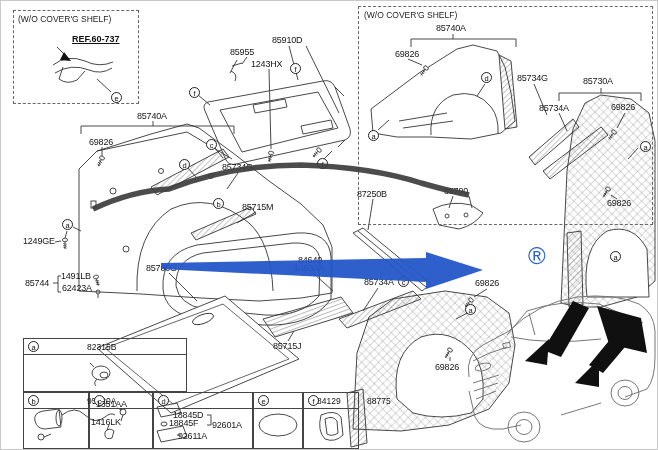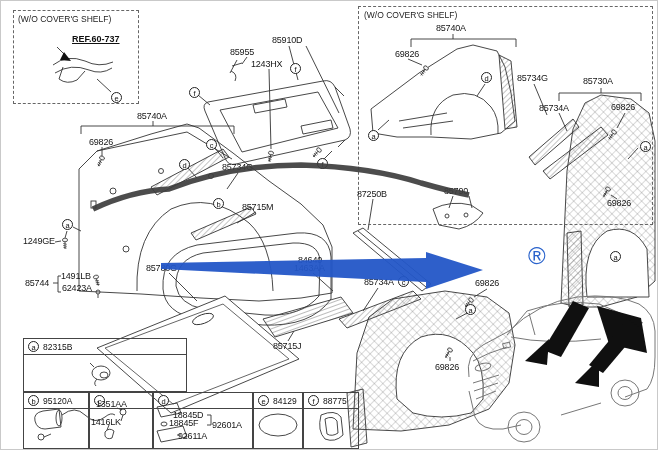--- a/index.html
+++ b/index.html
@@ -9,21 +9,21 @@
   #art{z-index:1;}
   .plabel{position:absolute;font-size:9px;color:#161616;white-space:nowrap;z-index:6;letter-spacing:-0.2px;}
   .co{position:absolute;width:11px;height:11px;border:1px solid #222;border-radius:50%;
       font-size:7.5px;line-height:11px;text-align:center;color:#111;background:#fff;z-index:6;box-sizing:border-box;}
   .inset{position:absolute;border:1px dashed #666;background:transparent;z-index:2;}
   .inset-title{position:absolute;font-size:8.5px;color:#222;white-space:nowrap;z-index:6;}
   .ref{position:absolute;font-size:9px;font-weight:bold;color:#111;text-decoration:underline;z-index:6;}
   .bx{position:absolute;border:1px solid #444;background:transparent;z-index:5;box-sizing:border-box;}
   .bx-head{height:15px;border-bottom:1px solid #444;display:flex;align-items:center;gap:4px;padding-left:4px;}
   .bx-head .co{position:static;flex:0 0 auto;}
-  .bx-code{font-size:8.5px;color:#111;white-space:nowrap;}
+  .bx-code{font-size:8.5px;color:#111;white-space:nowrap;margin-left:44px;}
   #wm-layer{z-index:30;pointer-events:none;}
   .wm-main{position:absolute;left:88px;top:192px;font-family:"DejaVu Sans",sans-serif;font-weight:bold;
            font-size:69px;letter-spacing:-3px;color:#2b3a96;opacity:.93;z-index:31;line-height:1;}
   .wm-auto{position:absolute;left:456px;top:168px;font-family:"DejaVu Sans",sans-serif;font-weight:bold;
            font-style:italic;font-size:31px;color:#2d6cd4;z-index:32;line-height:1;}
   .wm-reg{position:absolute;left:527px;top:243px;font-size:24px;color:#2a63cc;z-index:32;line-height:1;}
 </style>
 </head>
 <body>
 

